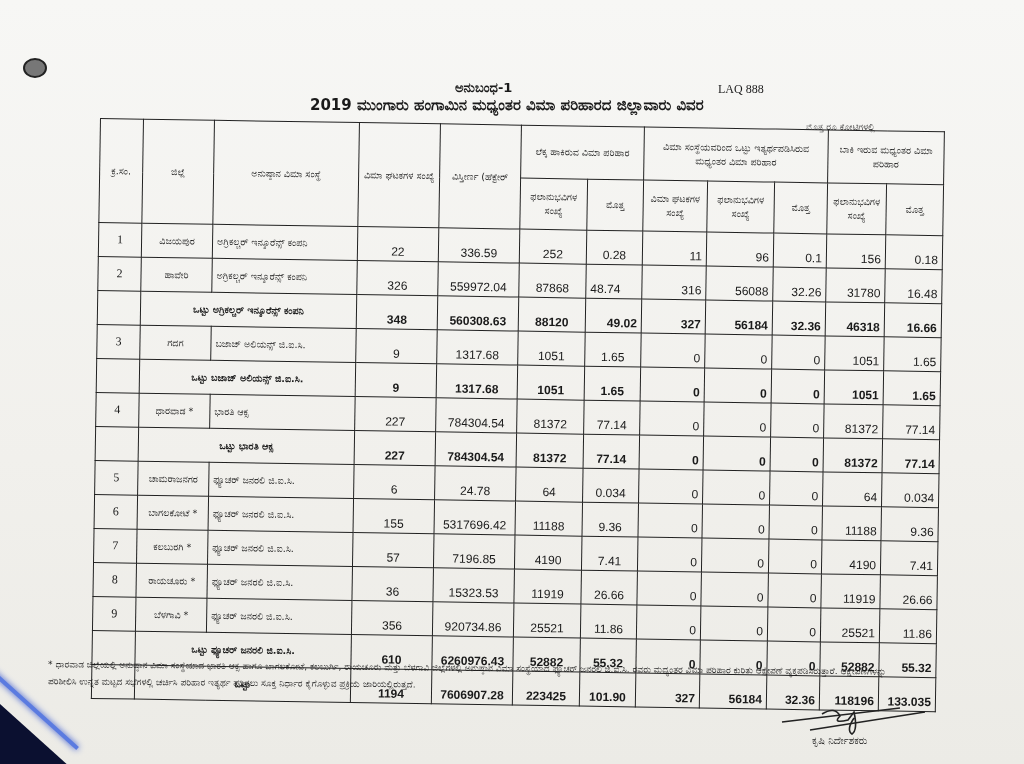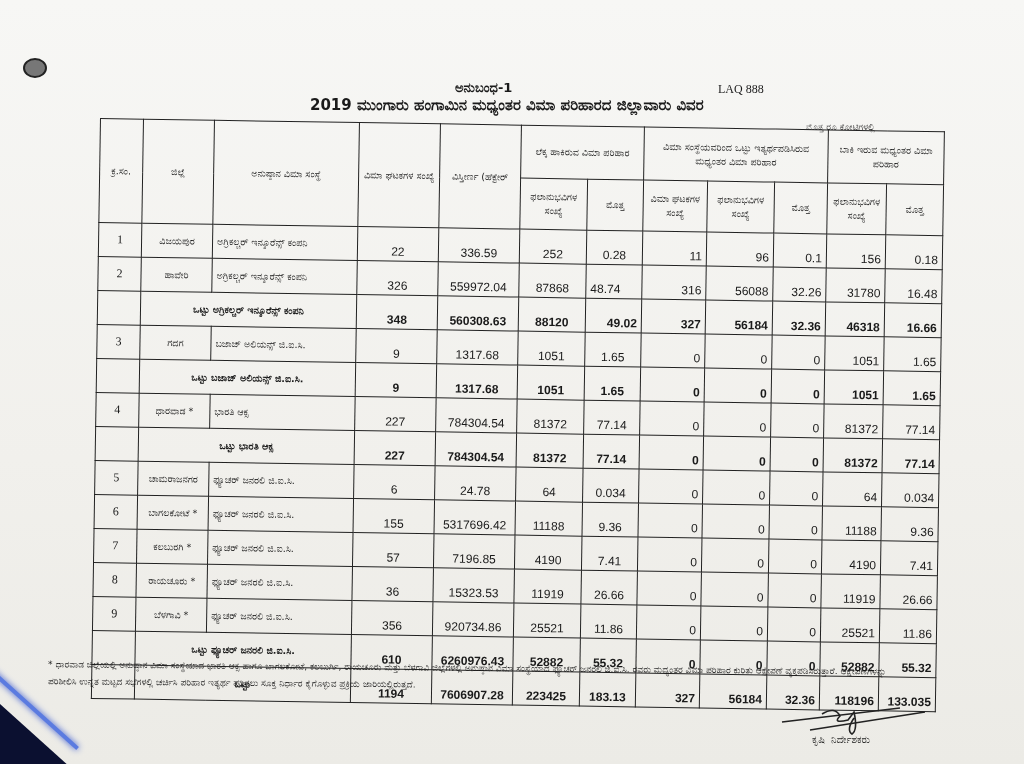--- a/index.html
+++ b/index.html
@@ -18,21 +18,21 @@
   th{font-weight:normal;font-family:"DejaVu Sans",sans-serif;font-size:9.5px;text-align:center;vertical-align:middle;line-height:14px;}
   td.num{text-align:right;vertical-align:bottom;padding-bottom:2px;}
   td.c{text-align:center;}
   td.sl{text-align:center;font-family:"Liberation Serif",serif;font-size:12px;}
   td.kn{font-family:"DejaVu Sans",sans-serif;font-size:9.5px;text-align:left;}
   td.knc{font-family:"DejaVu Sans",sans-serif;font-size:9.5px;text-align:center;}
   tr.sub td{font-weight:bold;}
   tr.sub td.knc{font-size:9.5px;}
   .note{position:absolute;left:48px;top:660px;width:860px;font-size:9px;line-height:17px;transform:rotate(0.5deg);}
   .sig{position:absolute;left:780px;top:700px;width:150px;height:40px;}
-  .sig-name{position:absolute;left:812px;top:735px;font-size:10px;font-family:Liberation Mono, monospace;}
+  .sig-name{position:absolute;left:812px;top:735px;font-size:10px;}
 </style>
 </head>
 <body>
 
 <div class="paper"></div>
 <div class="hole"></div>
 <div class="corner"></div>
 <div class="corner-edge"></div>
 
 <div class="title1">ಅನುಬಂಧ-1</div>
@@ -241,21 +241,21 @@
           <td class="num">0</td>
           <td class="num">52882</td>
           <td class="num">55.32</td>
         </tr>
         <tr class="sub">
           <td class="sl"></td>
           <td class="knc" colspan="2">ಒಟ್ಟು</td>
           <td class="c num" style="text-align: center;">1194</td>
           <td class="c num" style="text-align: center;">7606907.28</td>
           <td class="c num" style="text-align: center;">223425</td>
-          <td class="c num" style="text-align: center;">183.13</td>
+          <td class="c num" style="text-align: center;">101.90</td>
           <td class="num">327</td>
           <td class="num">56184</td>
           <td class="num">32.36</td>
           <td class="num">118196</td>
           <td class="num">133.035</td>
         </tr>
       </tbody>
 </table>
 </div>
 

